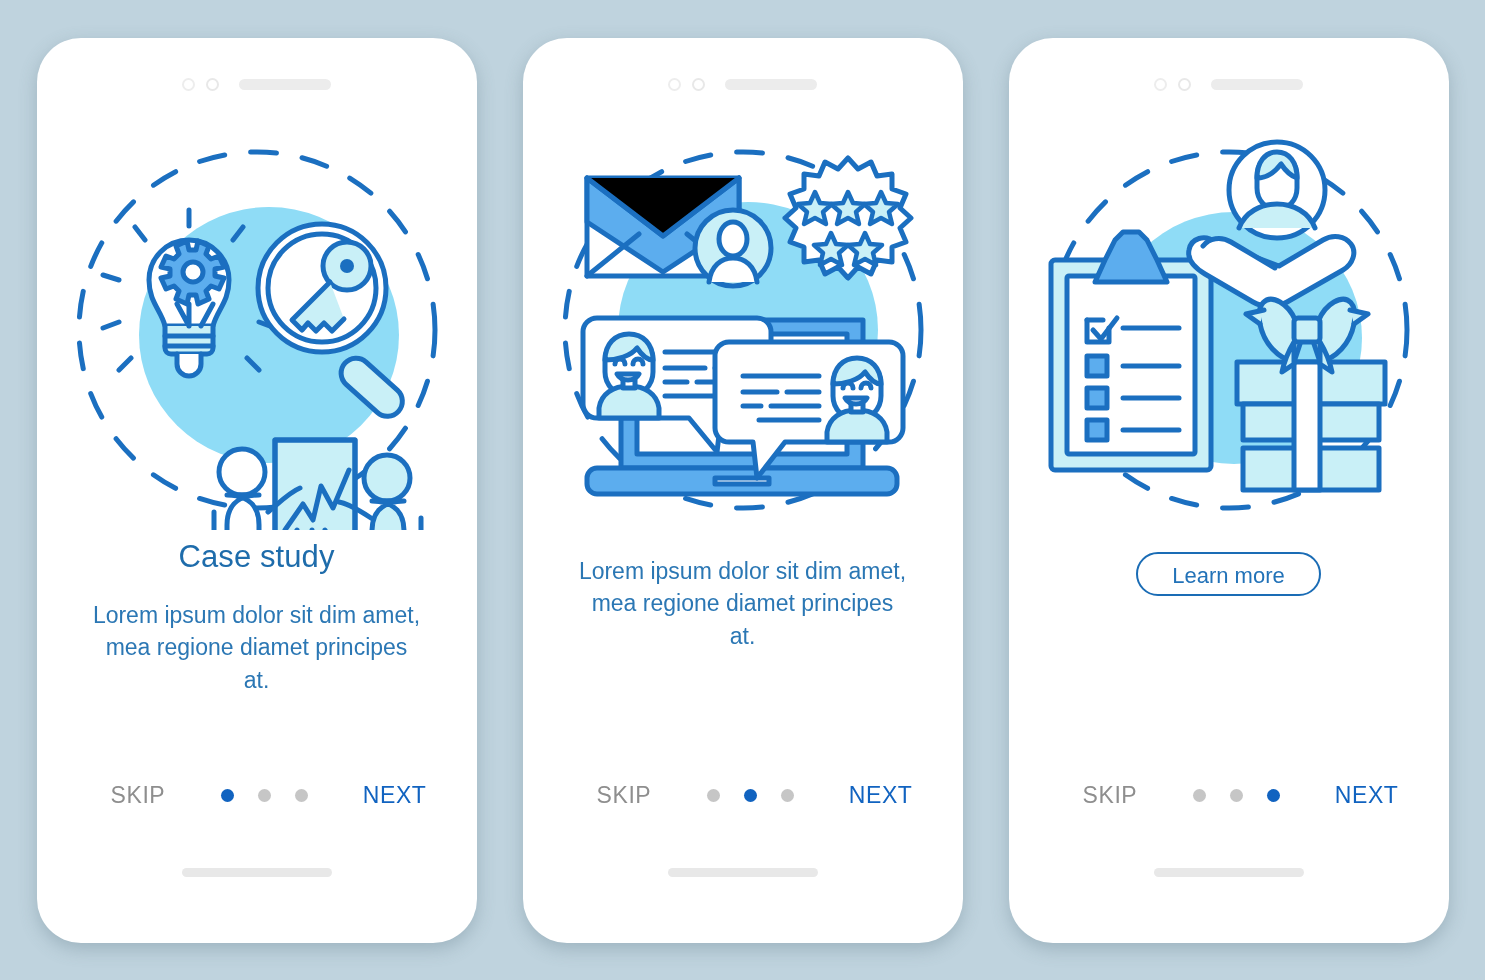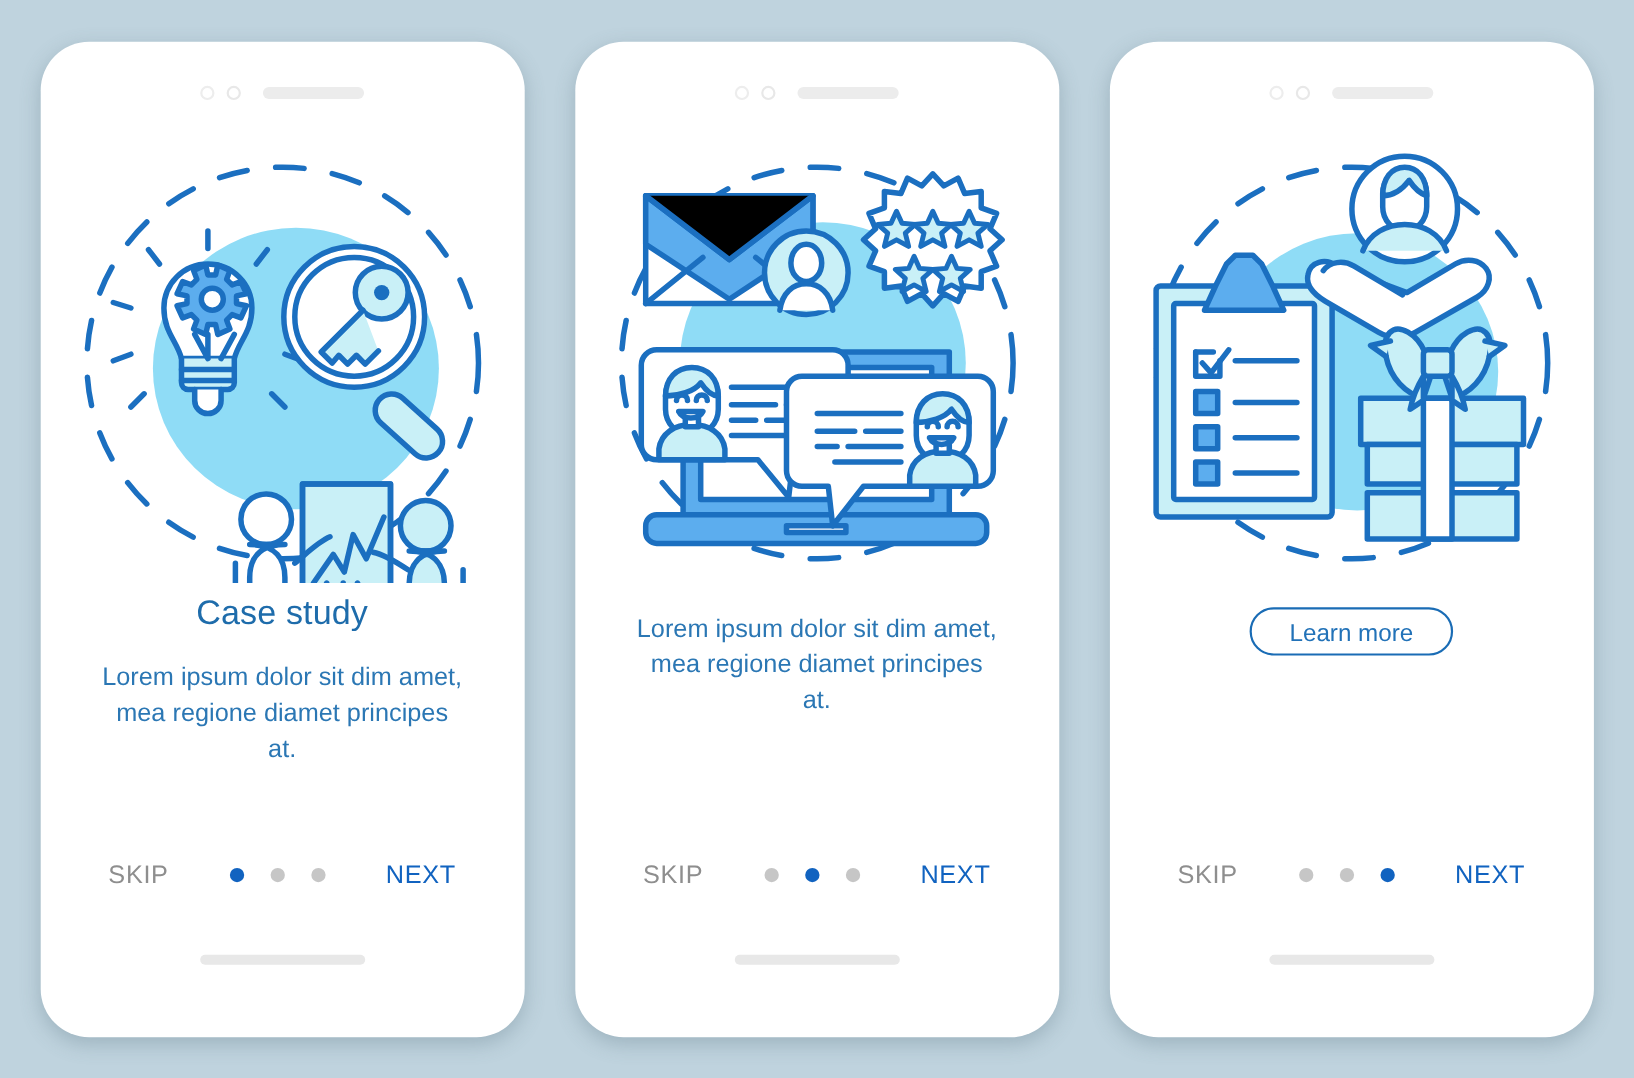--- a/index.html
+++ b/index.html
@@ -122,21 +122,21 @@
     color: #2272b8;
     font-size: 22px;
     background: #fff;
     cursor: pointer;
     line-height: 1;
   }
 
   .footer {
     position: absolute;
     bottom: 120px;
-    left: 0;
+    left: 12px;
     width: 100%;
     display: flex;
     align-items: center;
     justify-content: space-between;
     padding: 0 48px;
     box-sizing: border-box;
   }
   .skip {
     font-size: 23px;
     color: #8e8e8e;

